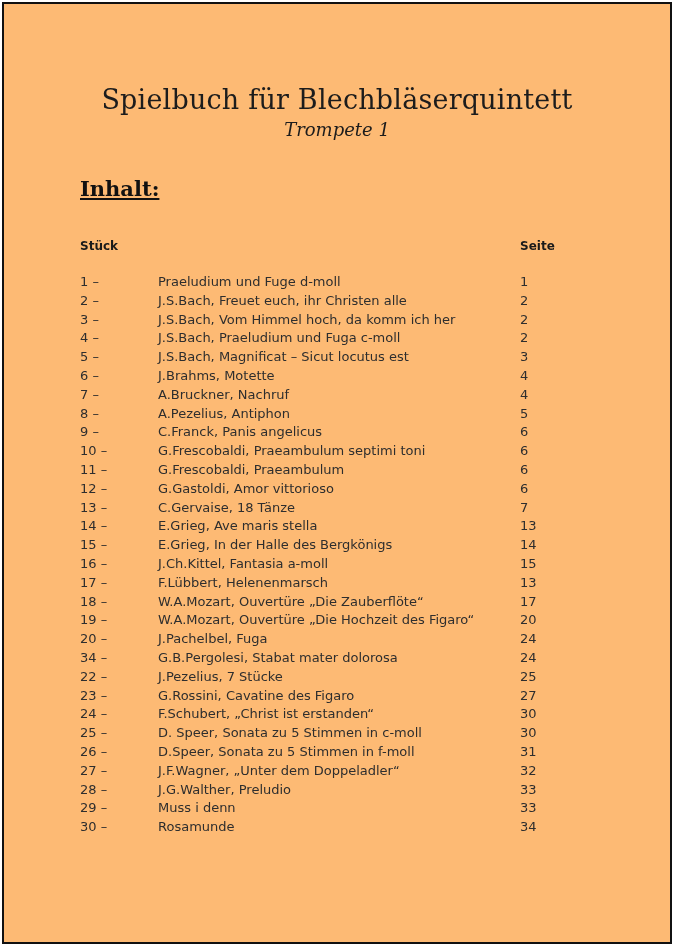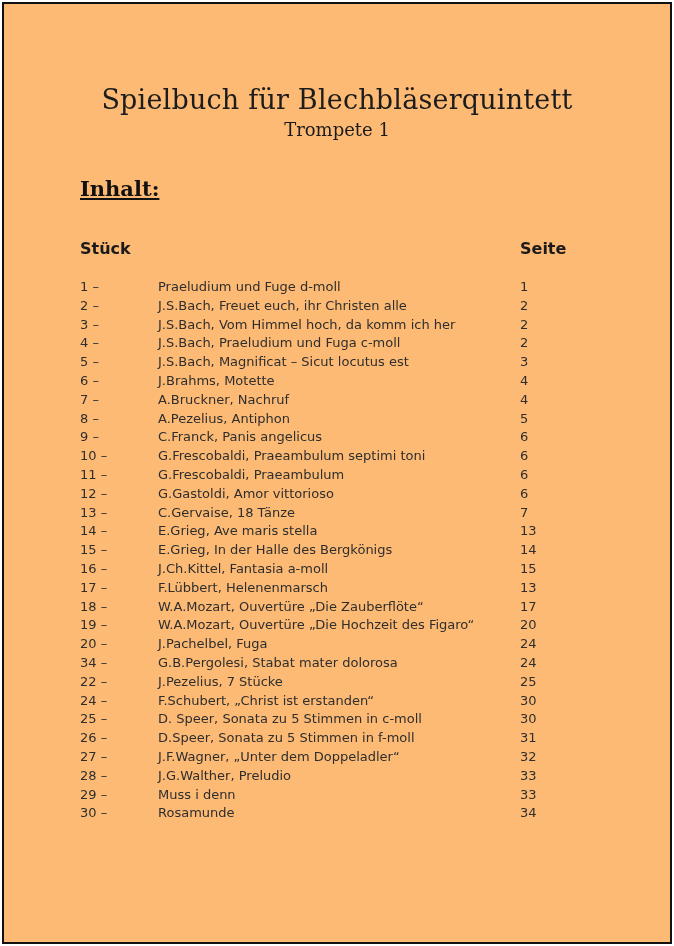--- a/index.html
+++ b/index.html
@@ -35,38 +35,39 @@
     color: #1c1c1c;
     letter-spacing: 0.2px;
   }
   h2.doc-subtitle {
     font-family: "DejaVu Serif", "Liberation Serif", serif;
     font-weight: normal;
     font-size: 18px;
     line-height: 24px;
     margin: 2px 0 0 0;
     color: #1c1c1c;
+    font-style: italic;
   }
   h3.section-heading {
     font-family: "DejaVu Serif", "Liberation Serif", serif;
     font-size: 21px;
     font-weight: bold;
     text-decoration: underline;
     margin: 34px 0 0 76px;
     color: #111;
   }
   .toc {
     margin: 0 0 0 76px;
     width: 490px;
   }
   .toc-header {
     display: grid;
     grid-template-columns: 440px auto;
     margin-top: 38px;
-    font-size: 16px;
+    font-size: 12px;
     font-weight: bold;
     color: #1a1a1a;
   }
   .toc-list {
     margin-top: 20px;
   }
   .toc-row {
     display: grid;
     grid-template-columns: 78px 362px auto;
     font-size: 13px;
@@ -223,20 +224,25 @@
       <span class="entry-title">G.B.Pergolesi, Stabat mater dolorosa</span>
       <span class="entry-page">24</span>
     </div>
 
     <div class="toc-row">
       <span class="entry-number">22 –</span>
       <span class="entry-title">J.Pezelius, 7 Stücke</span>
       <span class="entry-page">25</span>
     </div>
 
+    <div class="toc-row">
+      <span class="entry-number">23 –</span>
+      <span class="entry-title">G.Rossini, Cavatine des Figaro</span>
+      <span class="entry-page">27</span>
+    </div>
 
     <div class="toc-row">
       <span class="entry-number">24 –</span>
       <span class="entry-title">F.Schubert, „Christ ist erstanden“</span>
       <span class="entry-page">30</span>
     </div>
 
     <div class="toc-row">
       <span class="entry-number">25 –</span>
       <span class="entry-title">D. Speer, Sonata zu 5 Stimmen in c-moll</span>

